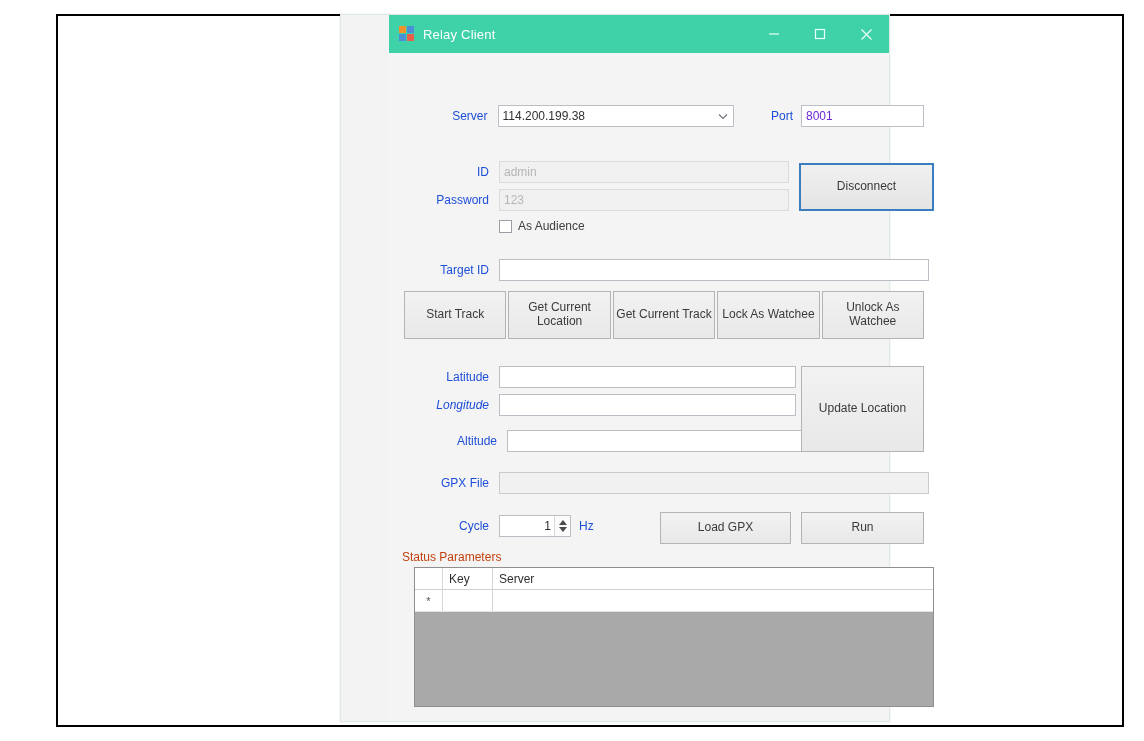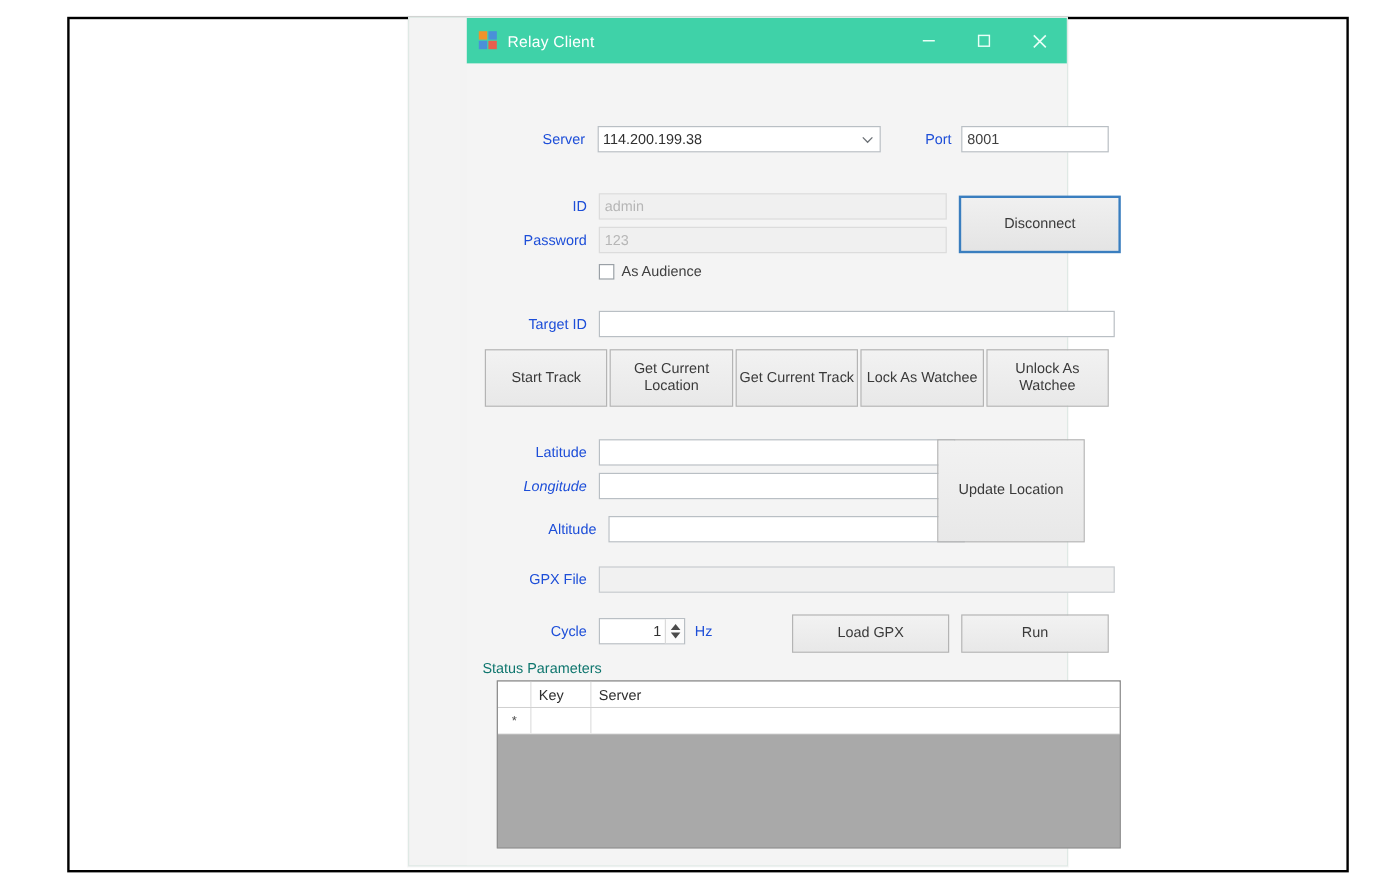--- a/index.html
+++ b/index.html
@@ -116,21 +116,21 @@
     font-size: 12px;
     color: #1d4ed8;
     text-align: right;
     white-space: nowrap;
   }
 
   .tbox {
     border: 1px solid #b9bfc4;
     background: #ffffff;
     font-size: 12px;
-    color: #404040;
+    color: #6d28d9;
     padding: 0 4px;
     box-sizing: border-box;
     height: 22px;
     line-height: 20px;
     display: block;
     overflow: hidden;
     white-space: nowrap;
   }
   .tbox.disabled {
     background: #f0f0f0;
@@ -240,21 +240,21 @@
   }
   .spin .arrows .dn {
     border-left: 4px solid transparent;
     border-right: 4px solid transparent;
     border-top: 5px solid #4a4a4a;
   }
 
   .group-label {
     position: absolute;
     font-size: 12px;
-    color: #0f766e;
+    color: #c2410c;
   }
 
   
   .grid {
     position: absolute;
     border: 1px solid #8f8f8f;
     background: #a9a9a9;
     box-sizing: border-box;
     overflow: hidden;
   }
@@ -406,21 +406,21 @@
       <div class="row" style="left:15px; top:341px; width:420px;font-style:italic;">
         <span class="lbl" style="width:85px;">Longitude</span>
         <span class="tbox" style="margin-left:10px; width:297px;"></span>
       </div>
 
       <div class="row" style="left:23px; top:377px; width:420px;">
         <span class="lbl" style="width:85px;">Altitude</span>
         <span class="tbox" style="margin-left:10px; width:297px;"></span>
       </div>
 
-      <div class="btn" style="position:absolute; left:392px; top:313px; width:123px; height:86px;">
+      <div class="btn" style="position:absolute; left:412px; top:313px; width:123px; height:86px;">
         <span>Update Location</span>
       </div>
 
       <div class="row" style="left:15px; top:419px; width:530px;">
         <span class="lbl" style="width:85px;">GPX File</span>
         <span class="tbox readonly-gray" style="margin-left:10px; width:430px;"></span>
       </div>
 
       <div class="row" style="left:15px; top:462px;">
         <span class="lbl" style="width:85px;">Cycle</span>

